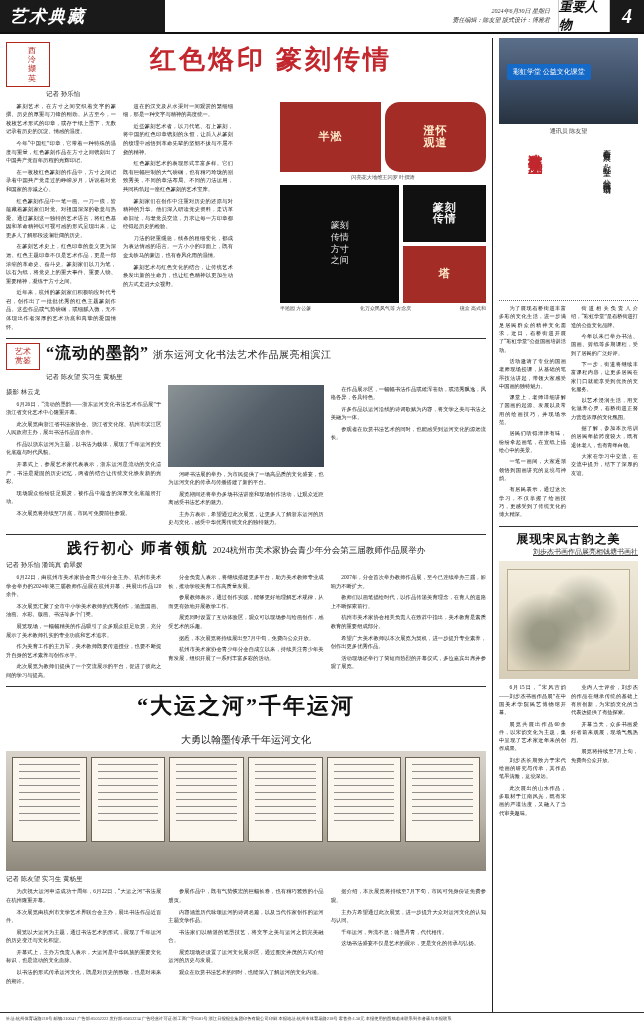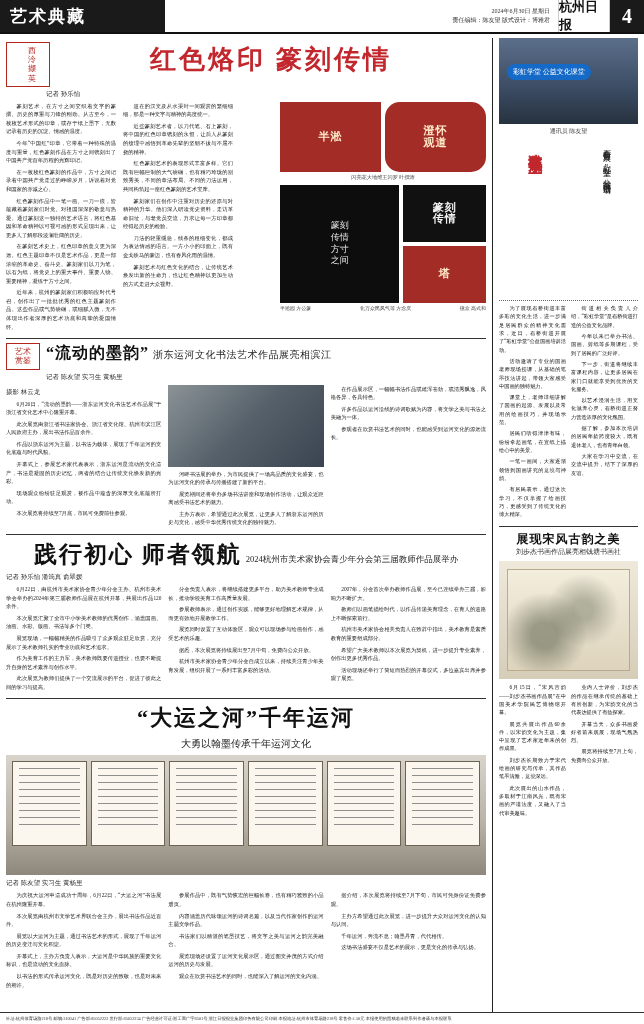--- a/index.html
+++ b/index.html
@@ -14,20 +14,21 @@
   }
   .page { width:644px; height:1024px; position:relative; background:#fff; }
 
   
   .masthead {
     height: 34px;
     background: #ffffff;
     display: flex;
     align-items: stretch;
     border-bottom: 2px solid #111;
+    font-style: italic;
   }
   .masthead-left {
     width: 165px;
     background: #1a1a1a;
     color: #fff;
     display: flex;
     align-items: center;
     padding-left: 10px;
     font-size: 17px;
     letter-spacing: 2px;
@@ -126,24 +127,24 @@
   }
 
   
   .tag-box {
     display:inline-block; border:1px solid #b3261e; color:#b3261e;
     font-size:8px; width:34px; text-align:center; padding:3px 2px;
     line-height:1.15; margin-right:6px; vertical-align:top;
   }
   .headline-2 { font-size: 16px; font-weight:bold; letter-spacing:1px; display:inline-block;text-align:center; }
   .subhead-2 { font-size: 10px; color:#222; letter-spacing:0.5px; }
-  .headline-3 { font-size: 23px; font-weight:bold; letter-spacing:2px; }
+  .headline-3 { font-size: 15px; font-weight:bold; letter-spacing:2px; }
   .subhead-3 { font-size: 8.5px; color:#222; }
   .headline-4 { font-size: 22px; font-weight:bold; letter-spacing:2px; text-align:center; }
-  .subhead-4 { font-size: 10px; text-align:center; color:#222; margin-top:4px; }
+  .subhead-4 { font-size: 10px; text-align:center; color:#222; margin-top:12px; }
 
   .photo {
     background: linear-gradient(160deg,#6a6f63,#434a42 40%,#2d332c);
     position: relative; overflow:hidden;
   }
   .photo-gallery {
     background: linear-gradient(180deg,#d8d4cc,#b9b3a8 55%,#8e887c);
   }
   .photo-people {
     background: linear-gradient(135deg,#8b9396,#55606a 50%,#3a4450);
@@ -164,21 +165,21 @@
     height: 150px; margin: 4px auto;
   }
   .r-sub {
     font-size: 8px; color:#222; writing-mode: vertical-rl;
     text-orientation: upright; height:150px; margin:4px auto; letter-spacing:1px;
   }
   .r-vwrap { display:flex; justify-content:center; gap:2px; }
   .r-byline { font-size:6px; color:#444; margin:3px 0; text-align:center;}
   p.rbody { font-size:5.2px; line-height:1.6; text-align:justify; margin:0 0 3px 0; text-indent:2em; }
   .r-head2 { font-size: 12px; font-weight:bold; text-align:center; letter-spacing:1px; margin:4px 0 0;}
-  .r-sub2 { font-size:7px; text-align:center; color:#333; line-height:1.4; }
+  .r-sub2 { font-size:7px; text-align:right; color:#333; line-height:1.4;text-decoration:underline; }
 
   
   .footer {
     position:absolute; bottom:0; left:0; right:0;
     height: 12px;
     border-top: 1px solid #333;
     font-size: 4.3px; color:#333;
     display:flex; align-items:center; padding: 0 6px;
     letter-spacing: 0;
     white-space: nowrap; overflow:hidden;
@@ -189,21 +190,21 @@
 <body>
 
 <div class="page">
 
   <div class="masthead">
     <div class="masthead-left">艺术典藏</div>
     <div class="masthead-mid">
       <div>2024年6月30日 星期日</div>
       <div>责任编辑：陈友望  版式设计：博雅君</div>
     </div>
-    <div class="masthead-logo">杭州日报</div>
+    <div class="masthead-logo">重要人物</div>
     <div class="masthead-page">4</div>
   </div>
 
   <div class="content">
 
     <div class="main-col">
 
       <div>
         <div style="display:flex; align-items:flex-start; margin-top:4px;">
           <div class="sec-tag" style="white-space:pre-line;">西泠
@@ -366,21 +367,21 @@
             <p class="body">这场书法盛宴不仅是艺术的展示，更是文化的传承与弘扬。</p>
           </div>
         </div>
       </div>
 
     </div>
 
     <div class="right-col">
 
       <div class="photo" style="height:86px; background:linear-gradient(180deg,#5c6f8a,#3d4e66 55%,#27323f); position:relative;">
-        <div style="position:absolute; left:8px; top:26px; background:#1569c7; color:#fff; font-size:7px; padding:3px 6px; border-radius:8px;">彩虹学堂 公益文化课堂</div>
+        <div style="position:absolute; left:8px; top:26px; background:#1569c7; color:#fff; font-size:7px; padding:3px 6px; border-radius:2px;">彩虹学堂 公益文化课堂</div>
       </div>
 
       <div class="r-byline">通讯员 陈友望</div>
 
       <div class="r-vwrap">
         <div class="r-head">犹有桃花流水上</div>
         <div class="r-sub">石桥街道开展“彩虹学堂”公益国画培训活动</div>
       </div>
 
       <div class="dotline"></div>

